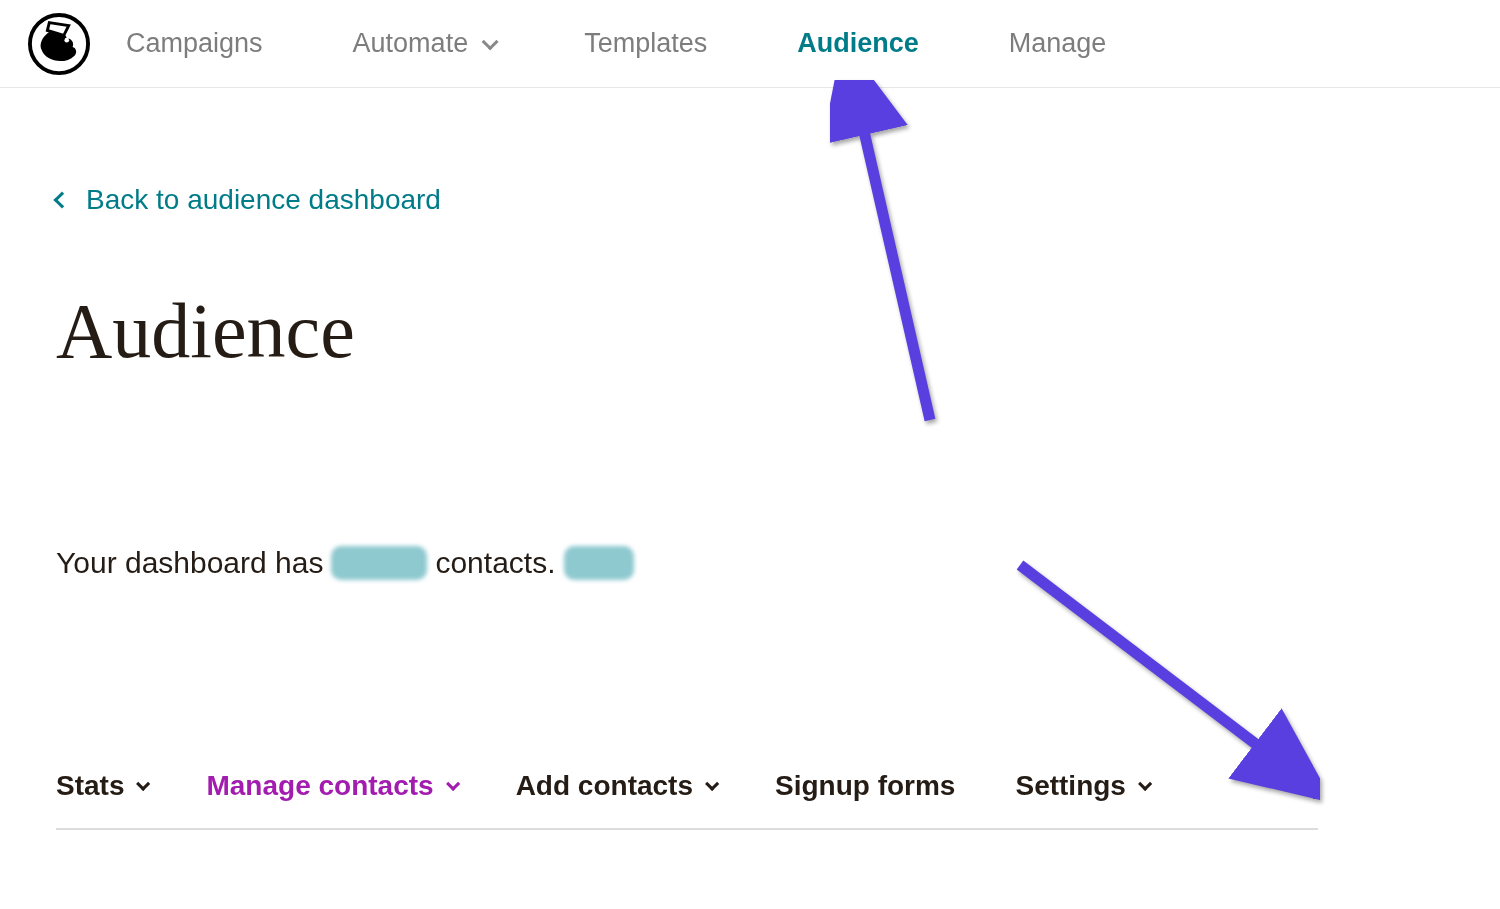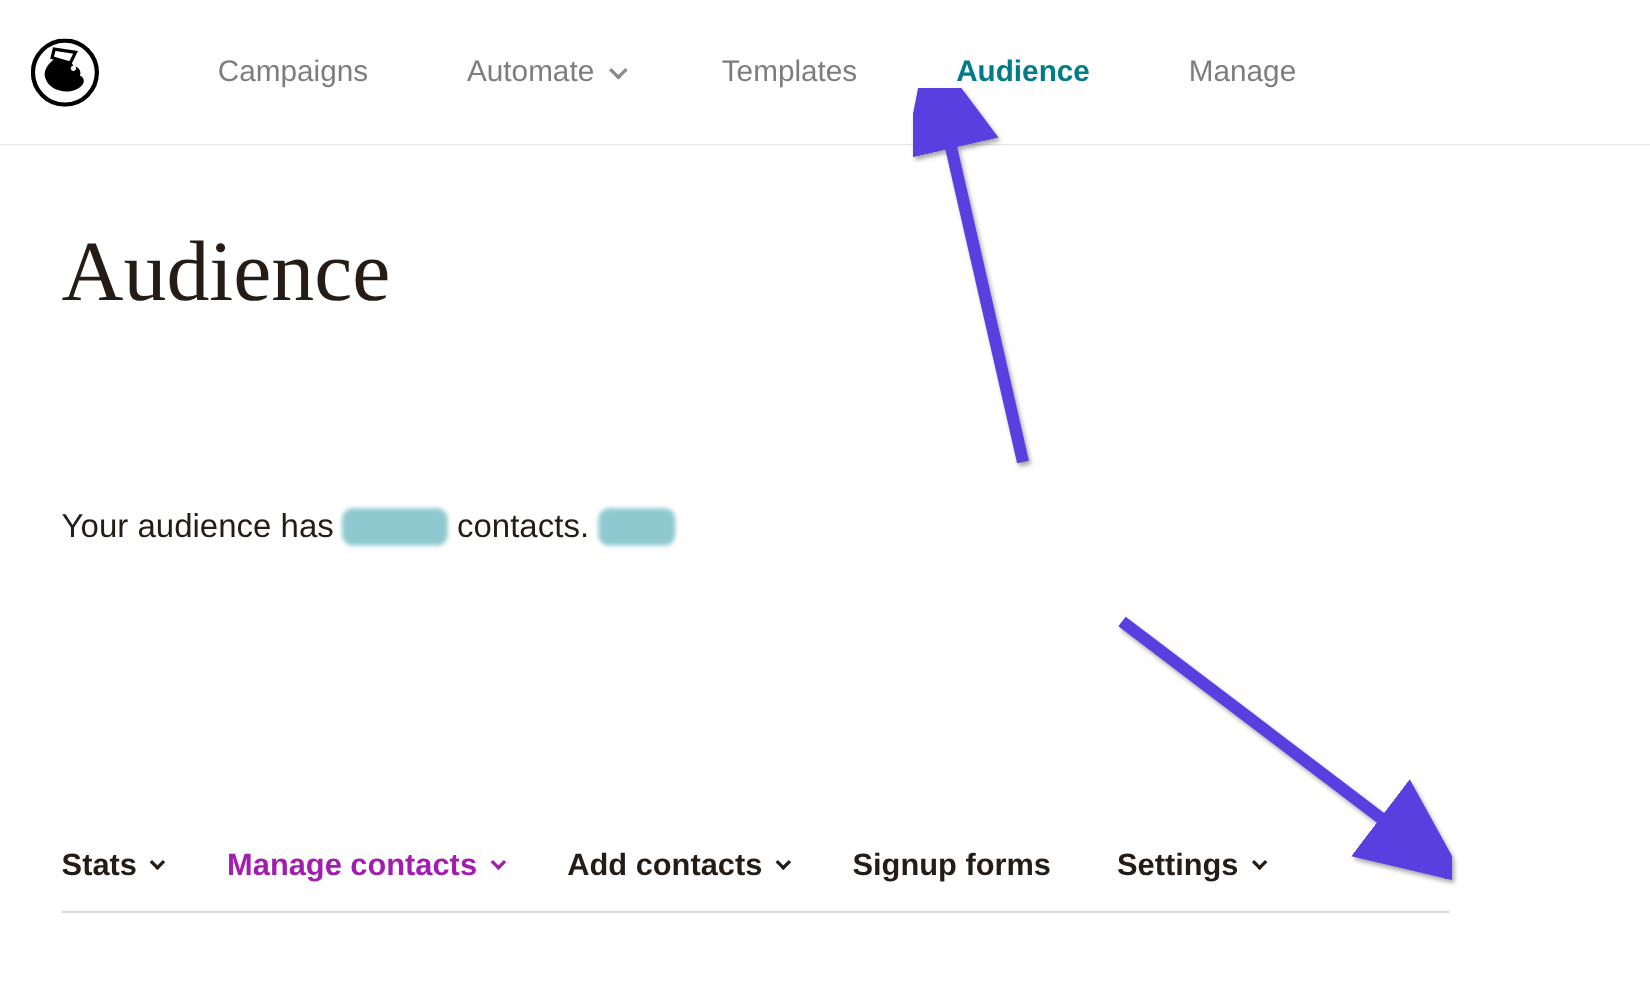--- a/index.html
+++ b/index.html
@@ -10,24 +10,24 @@
     width: 1500px;
     height: 909px;
     position: relative;
     overflow: hidden;
   }
 
   
   .topnav {
     display: flex;
     align-items: center;
-    height: 132px;
+    height: 88px;
     border-bottom: 1px solid #e6e6e6;
     padding-left: 28px;
-    gap: 108px;
+    gap: 36px;
   }
   .logo { display: flex; align-items: center; }
   .nav-items { display: flex; align-items: center; gap: 90px; }
   .nav-link {
     font-size: 27px;
     color: #7d7d7d;
     cursor: pointer;
     display: inline-flex;
     align-items: center;
     gap: 14px;
@@ -163,25 +163,29 @@
     <span class="nav-link active">
       <span>Audience</span>
     </span>
     <span class="nav-link">
       <span>Manage</span>
     </span>
   </div>
 </nav>
 
 <div class="content">
+  <a class="backlink">
+    <span class="chev-left"></span>
+    <span>Back to audience dashboard</span>
+  </a>
 
   <h1 class="page-title">Audience</h1>
 
   <p class="summary">
-    <span>Your audience has</span>
+    <span>Your dashboard has</span>
     <span class="redact a"></span>
     <span>contacts.</span>
     <span class="redact b"></span>
   </p>
 </div>
 
 <div class="subbar-wrap">
   <div class="subbar">
     <span class="item">
       <span>Stats</span>

